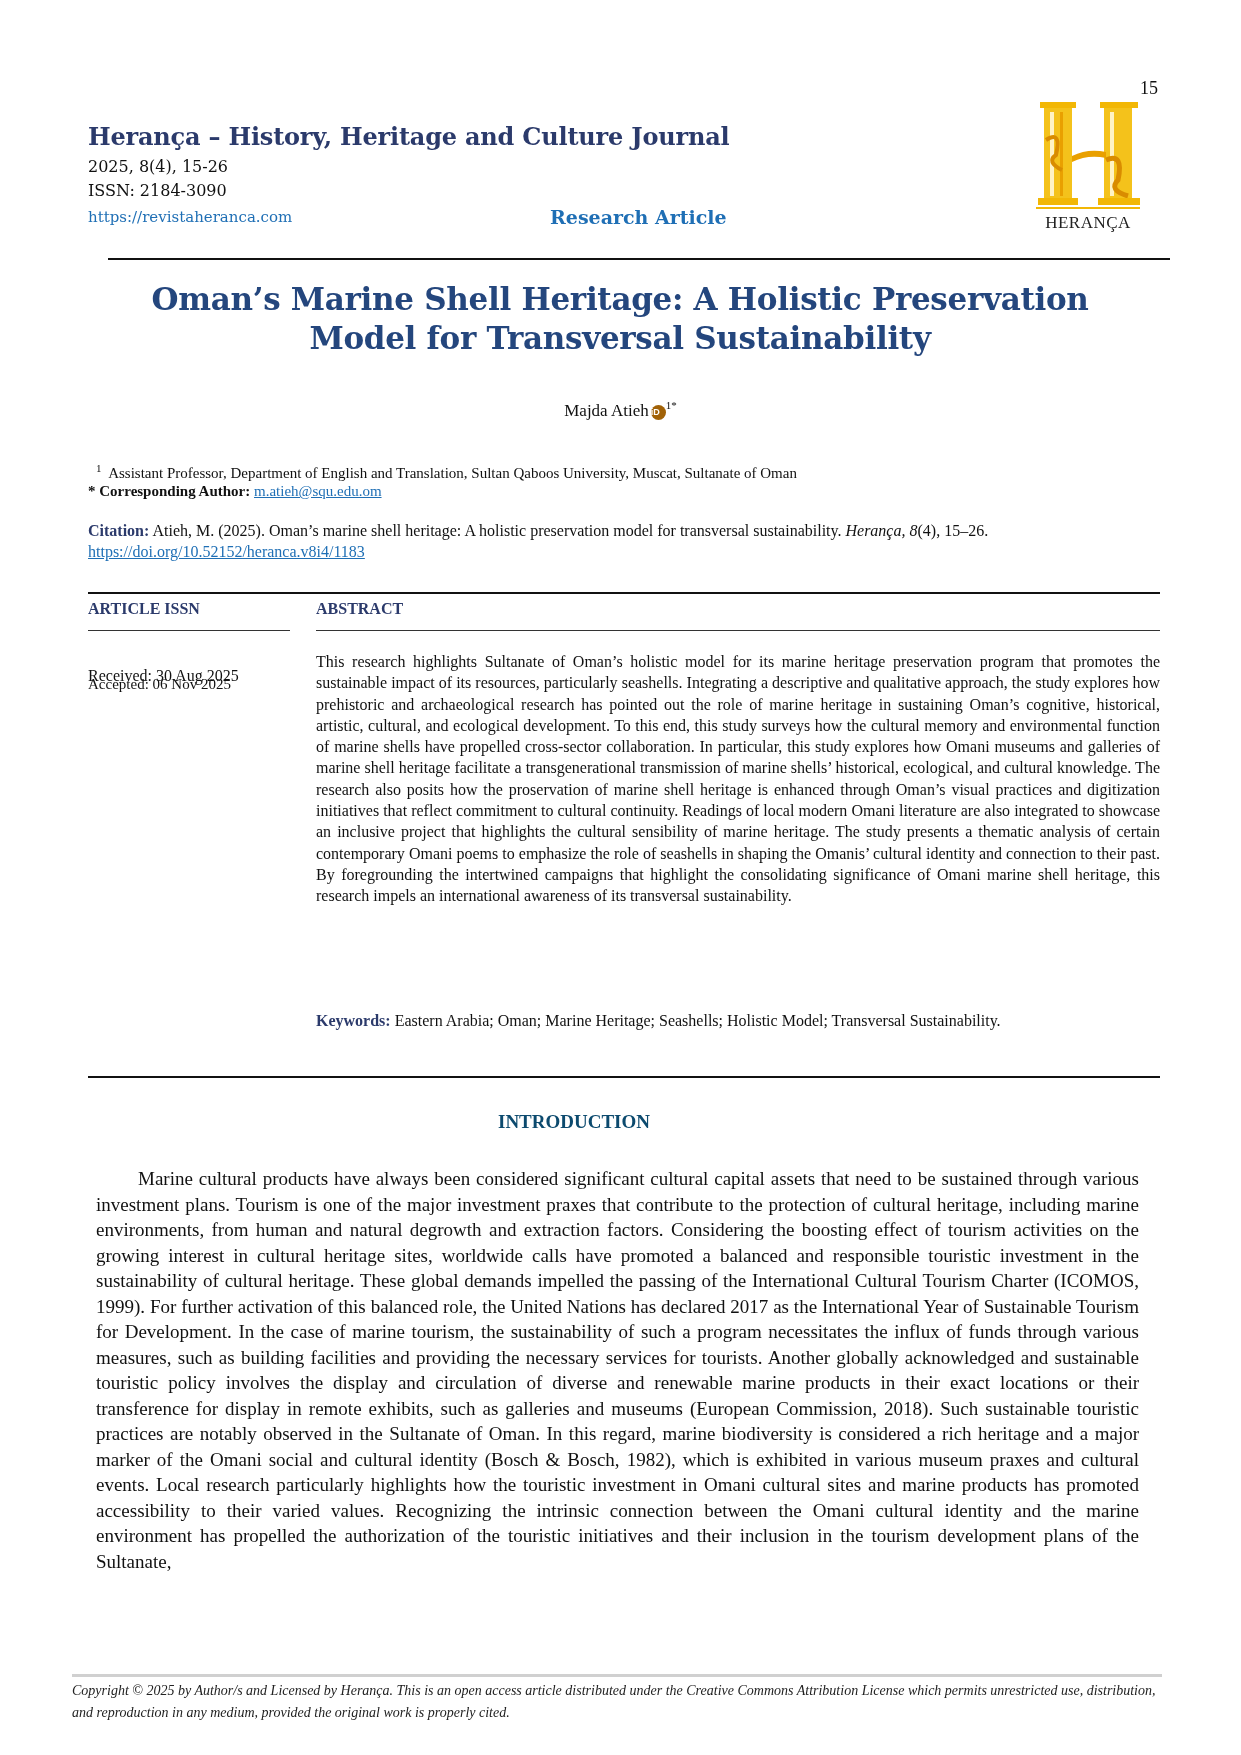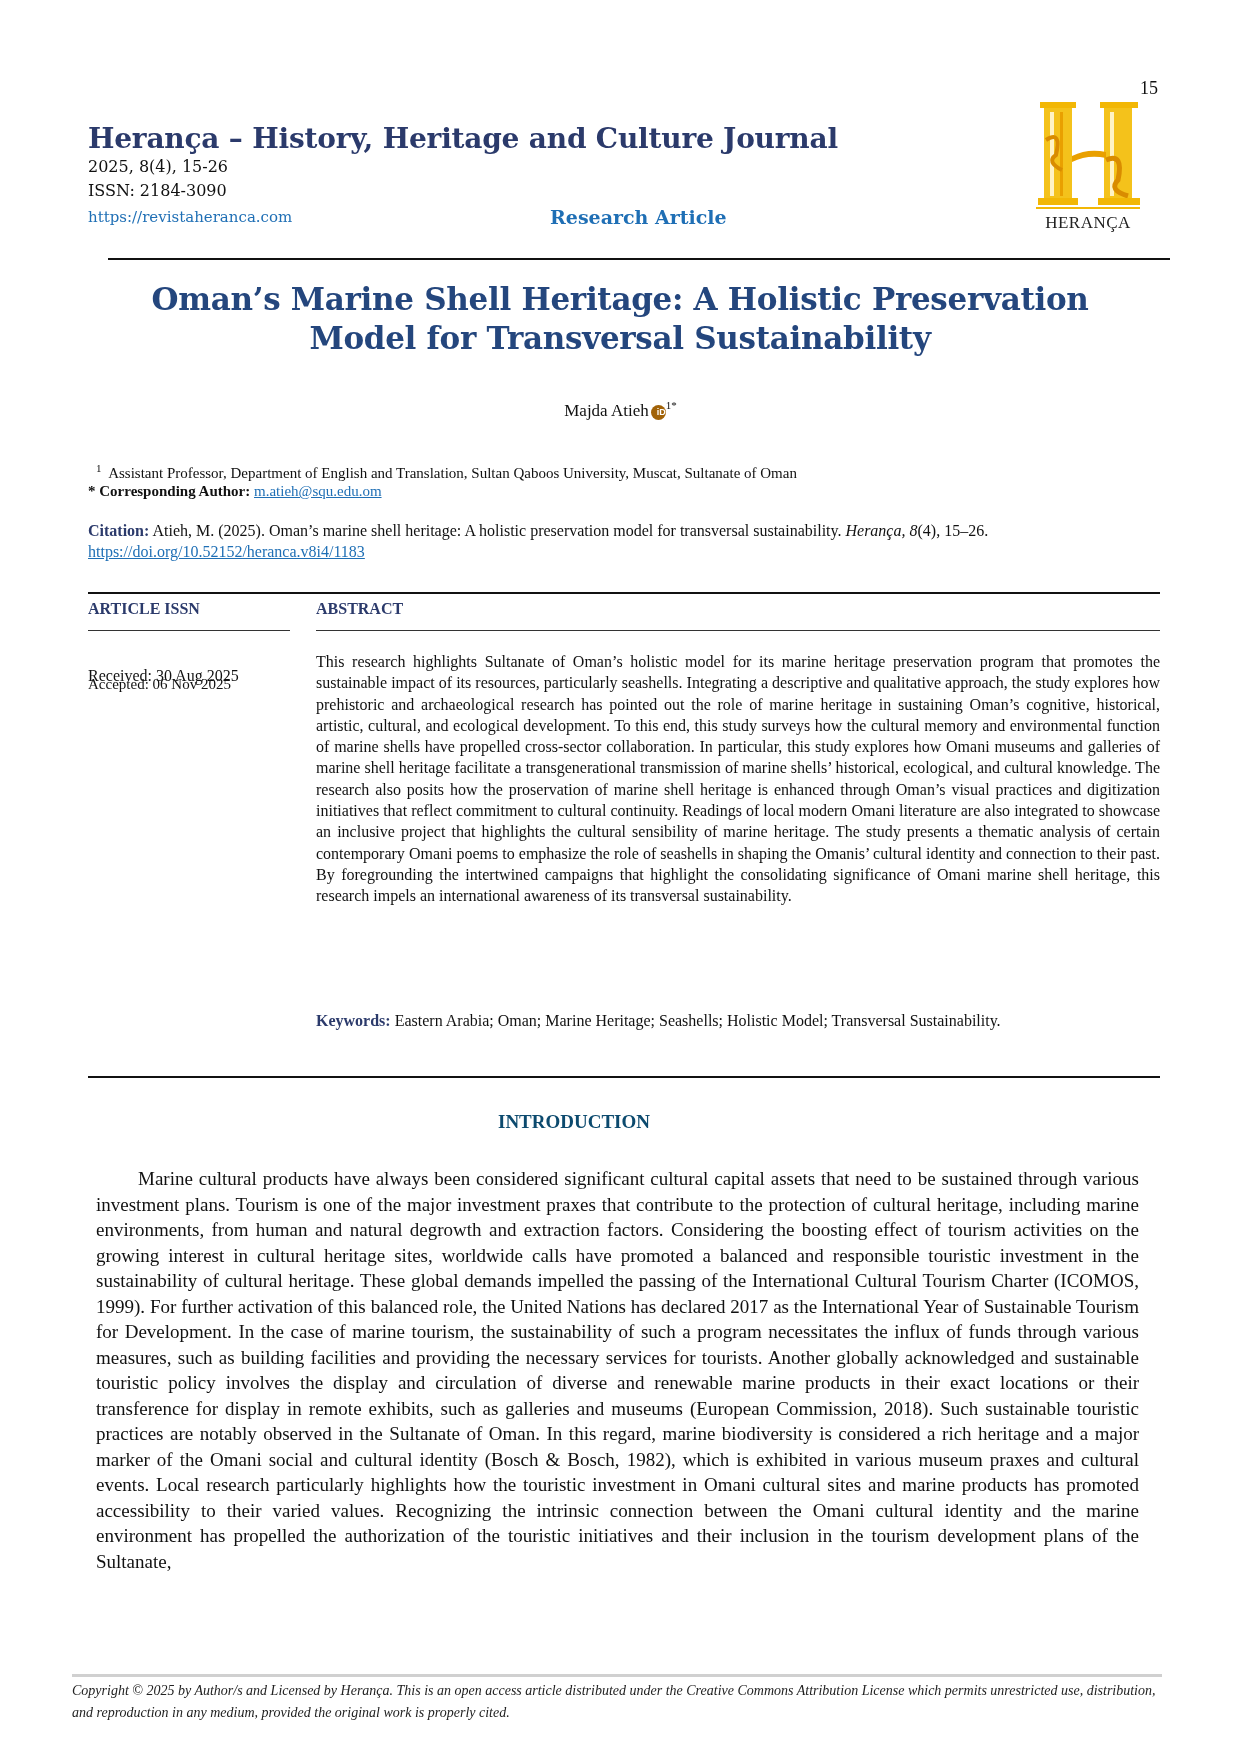--- a/index.html
+++ b/index.html
@@ -3,36 +3,36 @@
 <meta charset="utf-8">
 <style>
   html, body { margin: 0; padding: 0; background: #ffffff; }
   body { width: 1241px; height: 1755px; position: relative; overflow: hidden;
          font-family: "DejaVu Serif", "Liberation Serif", serif; color: #111; }
   .abs { position: absolute; }
   .link { color: #1f6fb5; }
   a.link { text-decoration: underline; }
 
   #page-number { left: 1140px; top: 78px; font-size: 18px; font-family: "Liberation Serif", serif; }
-  #journal-title { left: 88px; top: 122px; font-size: 28px; font-weight: bold; color: #2b3a6b; font-family: "DejaVu Serif", serif; letter-spacing: -0.2px; }
+  #journal-title { left: 88px; top: 122px; font-size: 24px; font-weight: bold; color: #2b3a6b; font-family: "DejaVu Serif", serif; letter-spacing: -0.2px; }
   #journal-issue { left: 88px; top: 157px; font-size: 16px; font-family: "DejaVu Serif", serif; }
   #journal-issn { left: 88px; top: 181px; font-size: 16px; font-family: "DejaVu Serif", serif; }
   #journal-url { left: 88px; top: 208px; font-size: 15px; font-family: "DejaVu Serif", serif; color: #1f6fb5; }
   #article-type { left: 550px; top: 206px; font-size: 19px; font-weight: bold; color: #1f6fb5; font-family: "DejaVu Serif", serif; }
 
   #logo { left: 1032px; top: 100px; width: 112px; height: 138px; }
   #logo-text { left: 1032px; top: 213px; width: 112px; text-align: center; font-size: 17px; letter-spacing: 0.5px; font-family: "Liberation Serif", serif; color: #222; }
 
   .rule { position: absolute; background: #111; }
   #rule-header { left: 108px; top: 258px; width: 1062px; height: 2px; }
 
   #article-title { left: 120px; top: 280px; width: 1000px; text-align: center; font-size: 31px; line-height: 39px; font-weight: bold; color: #24467d; font-family: "DejaVu Serif", serif; letter-spacing: -0.3px; }
 
   #author-line { left: 0; top: 399px; width: 1241px; text-align: center; font-size: 17px; font-family: "Liberation Serif", serif; }
-  .orcid { display: inline-block; width: 15px; height: 15px; border-radius: 50%; background: #a16207; color: #fff; font-size: 9px; line-height: 15px; text-align: right; vertical-align: 1px; margin-left: 2px; font-family: "Liberation Sans", sans-serif; font-weight: bold; }
+  .orcid { display: inline-block; width: 15px; height: 15px; border-radius: 50%; background: #a16207; color: #fff; font-size: 9px; line-height: 15px; text-align: left; vertical-align: 1px; margin-left: 2px; font-family: "Liberation Sans", sans-serif; font-weight: bold; }
   sup { font-size: 11px; }
 
   #affiliation { left: 96px; top: 462px; font-size: 15px; font-family: Liberation Serif, serif; }
   #corresponding { left: 88px; top: 483px; font-size: 15px; font-family: "Liberation Serif", serif; }
 
   #citation { left: 88px; top: 520px; width: 1060px; font-size: 16px; line-height: 21px; font-family: Liberation Serif, serif; }
   #citation .label { color: #2b3a6b; font-weight: bold; }
 
   #rule-info-top { left: 88px; top: 592px; width: 1072px; height: 2px; }
   #info-heading { left: 88px; top: 600px; font-size: 16px; font-weight: bold; color: #2b3a6b; font-family: "Liberation Serif", serif; }

